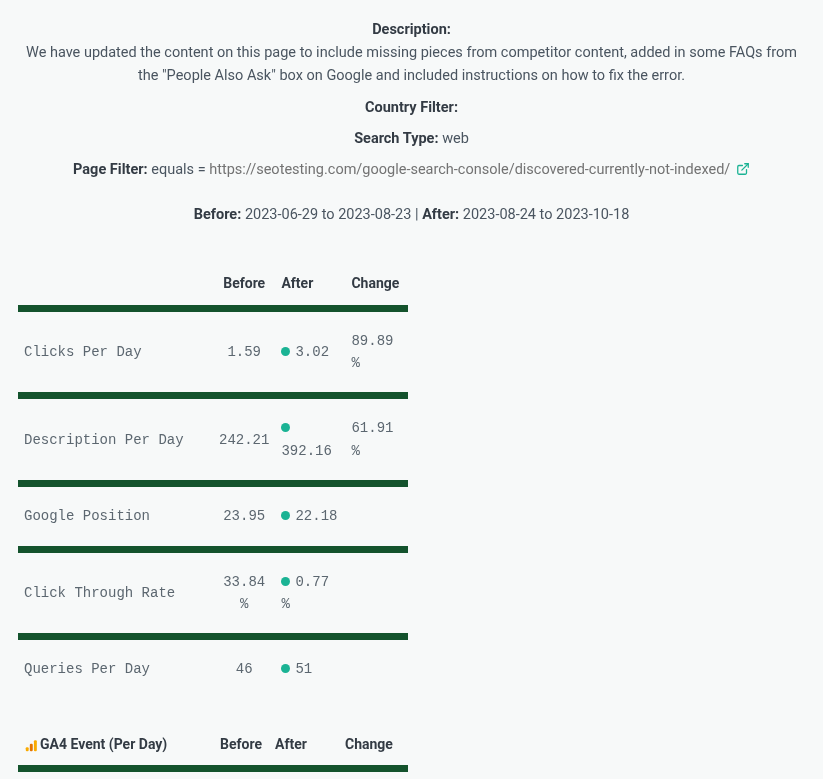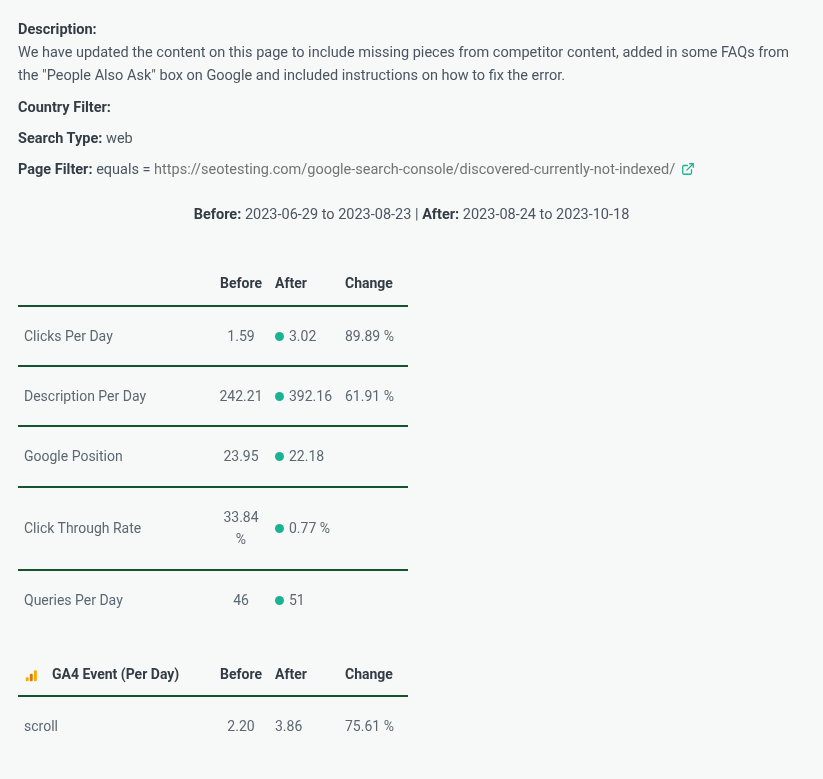--- a/index.html
+++ b/index.html
@@ -5,21 +5,21 @@
   * { box-sizing: border-box; }
   body {
     margin: 0;
     padding: 18px;
     background: #f7f9f9;
     font-family: -apple-system, BlinkMacSystemFont, "Segoe UI", Roboto, "Helvetica Neue", Arial, sans-serif;
     color: #4a5560;
     font-size: 14.5px;
     line-height: 1.6;
   }
-  .meta-block { margin-bottom: 8px; }
+  .meta-block { margin-bottom: 8px; text-align: center; }
   .label { font-weight: 700; color: #333b44; }
   a.page-link { color: #737373; text-decoration: none; }
   .icon-ext { display: inline-block; vertical-align: -2px; margin-left: 2px; }
   .icon-help {
     display: inline-block;
     width: 14px; height: 14px;
     border-radius: 50%;
     background: #4a5560;
     color: #f7f9f9;
     font-size: 10px;
@@ -41,38 +41,38 @@
     padding: 18px 6px;
     font-size: 14px;
     font-weight: 400;
     color: #5c6770;
   }
   table.metrics th {
     font-weight: 700;
     color: #333b44;
     padding: 10px 6px;
   }
-  table.metrics tbody tr { border-top: 2px solid #14532d; }
+  table.metrics tbody tr { border-top: 7px solid #14532d; font-family: Liberation Mono, monospace; }
   table.metrics td:first-child, table.metrics th:first-child { width: 195px; }
   table.metrics td:nth-child(2), table.metrics th:nth-child(2) { width: 56px; text-align: center; }
   table.metrics td:nth-child(3), table.metrics th:nth-child(3) { width: 70px; }
 
   .dot-green {
     display: inline-block;
     width: 9px; height: 9px;
     border-radius: 50%;
     background: #1ab394;
     margin-right: 5px;
     vertical-align: 0px;
   }
 
   .ga4-header {
     display: flex;
     align-items: center;
-    gap: 14px;
+    gap: 2px;
   }
   .ga4-icon { display: inline-block; width: 14px; height: 14px; }
   .chevron { color: #8a949d; margin-right: 6px; }
 </style>
 </head>
 <body>
 
 <div class="meta-block">
   <span class="label">Description:</span><br>
   <span>We have updated the content on this page to include missing pieces from competitor content, added in some FAQs from the "People Also Ask" box on Google and included instructions on how to fix the error.</span>

